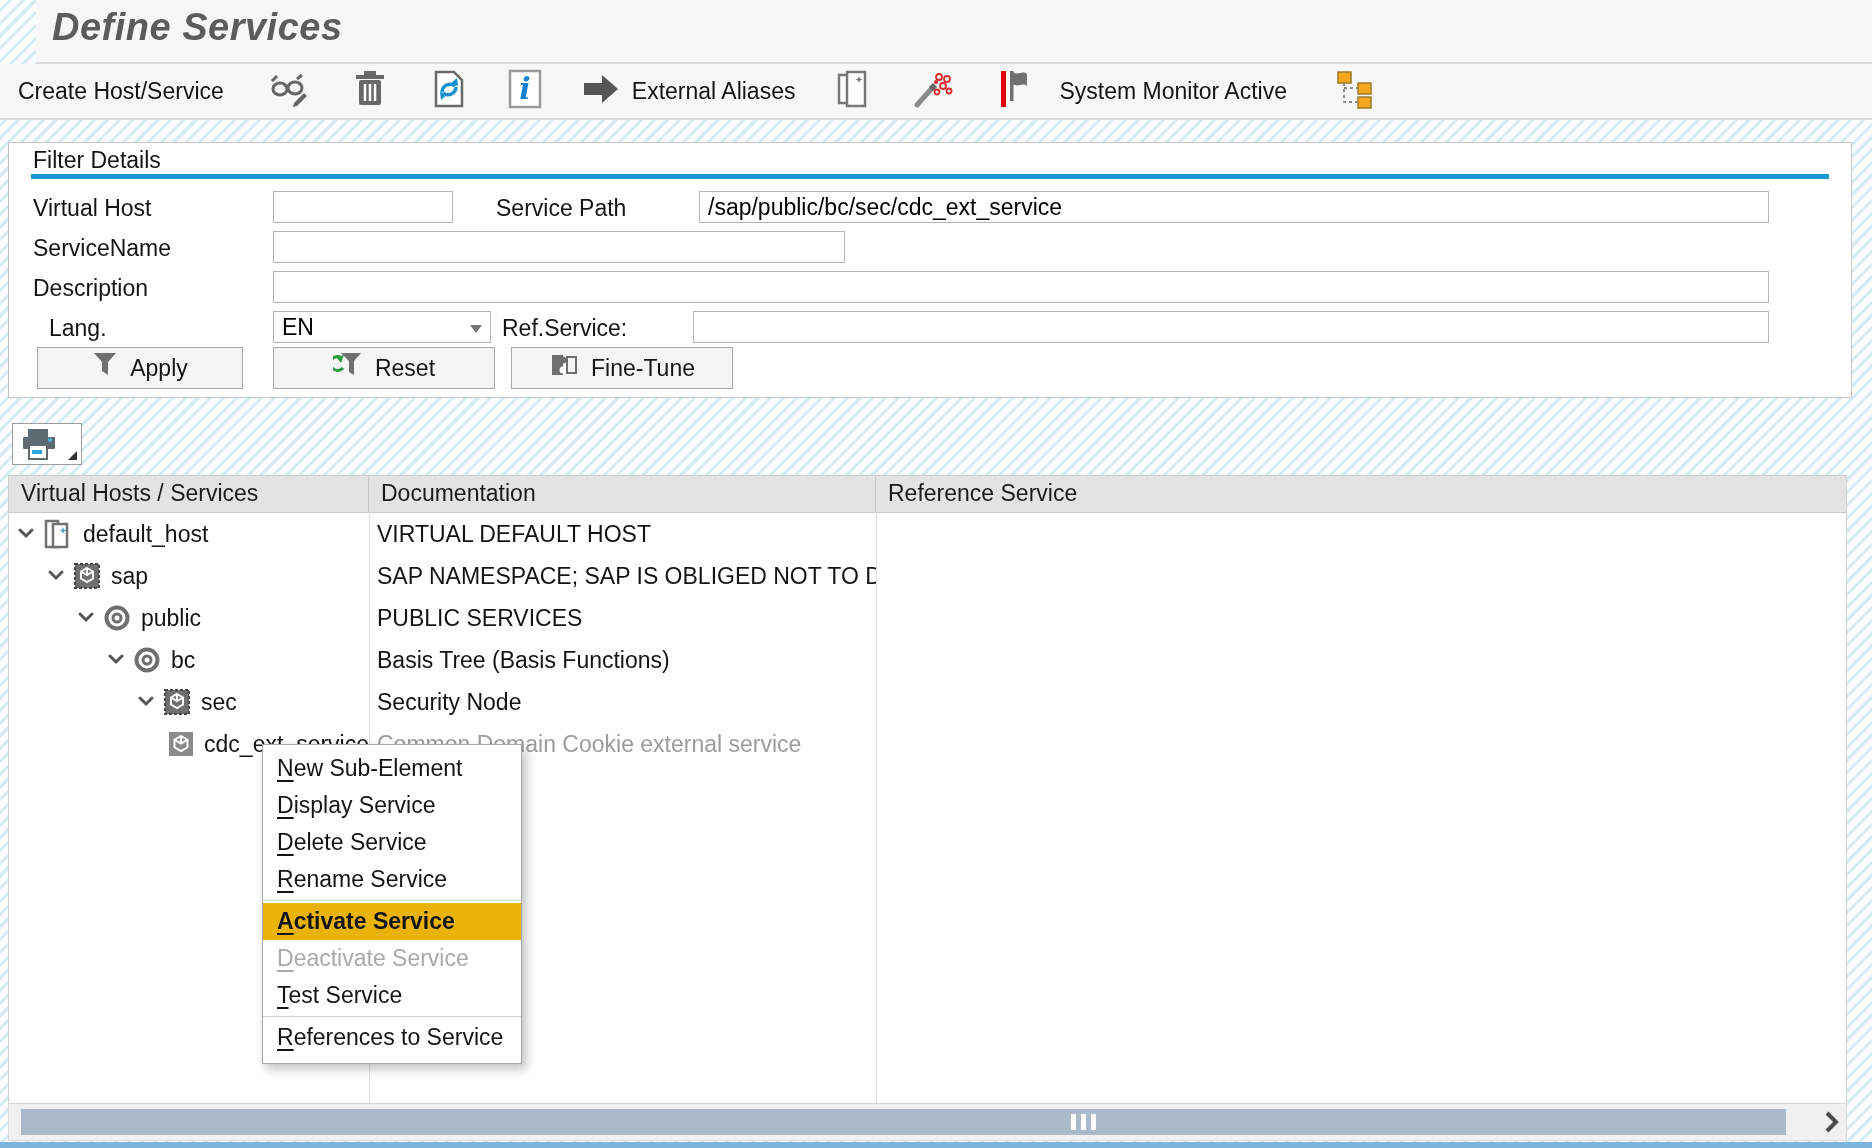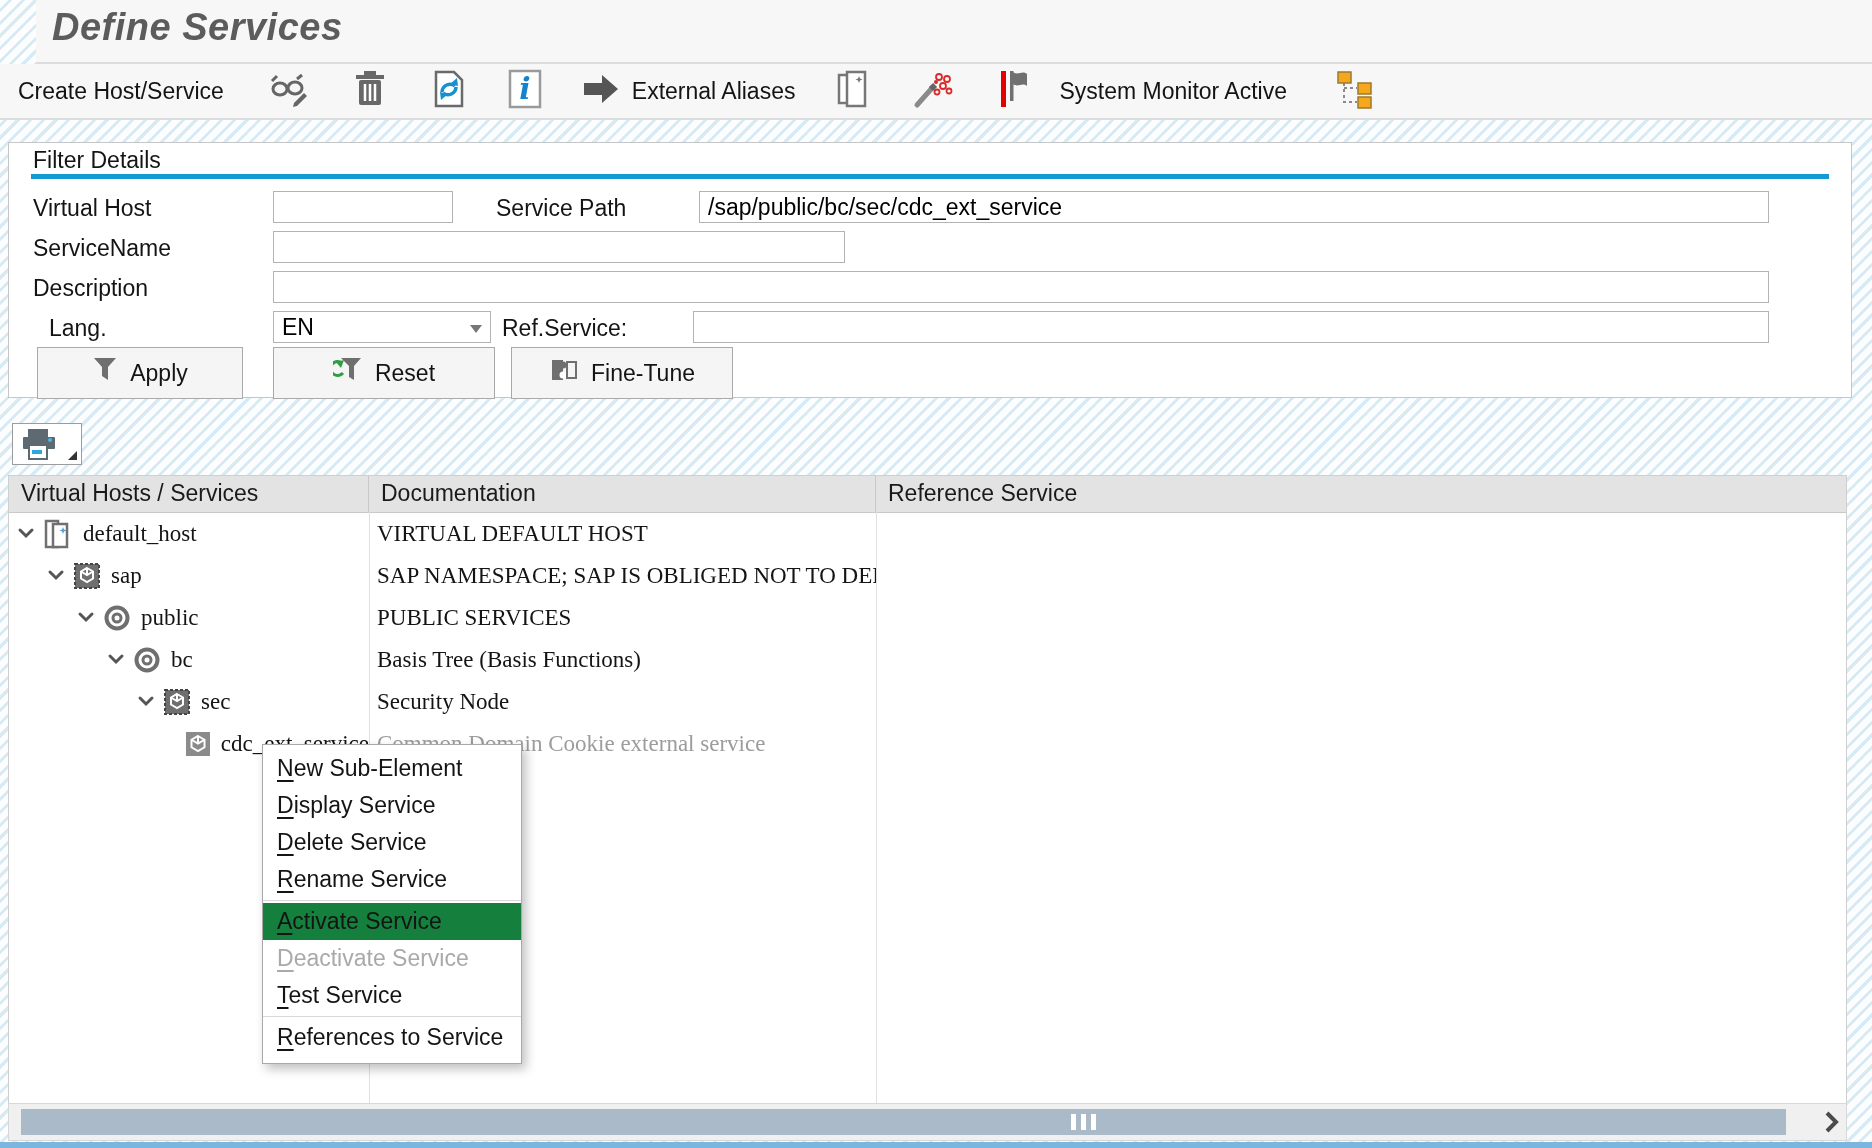--- a/index.html
+++ b/index.html
@@ -15,52 +15,52 @@
   .tb-btn{display:flex;align-items:center;cursor:default;}
   .mr44{margin-right:44px}.mr42{margin-right:42px}.mr40{margin-right:40px}.mr46{margin-right:46px}.mr48{margin-right:48px}
   .gap10{gap:10px}.gap8{gap:20px}
   
   .filterbox{position:absolute;left:8px;top:142px;width:1844px;height:256px;background:#fff;border:1px solid #c6c6c6;box-sizing:border-box;}
   .filter-title{position:absolute;left:24px;top:4px;font-size:23px;color:#141414;}
   .accent{position:absolute;left:22px;top:31px;width:1798px;height:5px;background:#1499d3;}
   .f-label{position:absolute;font-size:23px;color:#141414;white-space:nowrap;}
   .f-input{position:absolute;height:32px;box-sizing:border-box;border:1px solid #b3b3b3;font-size:23px;padding:0 8px;font-family:inherit;background:#fff;color:#000;}
   .f-select{position:absolute;height:32px;box-sizing:border-box;border:1px solid #b3b3b3;font-size:23px;padding:0 6px 0 8px;background:#fff;display:flex;align-items:center;justify-content:space-between;}
-  .fbtn{position:absolute;height:52px;display:flex;align-items:center;justify-content:center;gap:12px;background:#f5f5f5;border:1px solid #a9a9a9;font-size:23px;color:#141414;box-sizing:border-box;cursor:default;}
+  .fbtn{position:absolute;height:42px;display:flex;align-items:center;justify-content:center;gap:12px;background:#f5f5f5;border:1px solid #a9a9a9;font-size:23px;color:#141414;box-sizing:border-box;cursor:default;}
   
   .printbtn{position:absolute;left:12px;top:423px;width:70px;height:42px;background:#fff;border:1px solid #9c9c9c;box-sizing:border-box;}
   .corner{position:absolute;right:4px;bottom:4px;width:0;height:0;border-bottom:9px solid #333;border-left:9px solid transparent;}
   
   .tabletop{position:absolute;left:8px;top:475px;width:1839px;height:628px;background:#fff;border:1px solid #cfcfcf;border-bottom:none;box-sizing:border-box;}
   .thead{display:flex;height:36px;background:#e3e3e3;border-bottom:1px solid #c9c9c9;font-size:23px;color:#1a1a1a;}
   .th{line-height:35px;padding-left:12px;box-sizing:border-box;white-space:nowrap;overflow:hidden;}
   .th1{width:360px;border-right:1px solid #c9c9c9;}
   .th2{width:507px;border-right:1px solid #c9c9c9;}
   .th3{flex:1;}
   .vline{position:absolute;top:36px;width:1px;height:592px;background:#e0e0e0;}
-  .trow{display:flex;height:42px;align-items:center;font-size:23px;color:#141414;font-family:Liberation Serif, serif;}
+  .trow{display:flex;height:42px;align-items:center;font-size:23px;color:#141414;}
   .tc1{width:360px;display:flex;align-items:center;padding-left:8px;box-sizing:border-box;overflow:hidden;white-space:nowrap;}
   .tc2{width:507px;padding-left:8px;box-sizing:border-box;white-space:nowrap;overflow:hidden;}
   .tc3{flex:1;}
   .ind{display:inline-block;height:1px;}
   .chev{width:26px;display:flex;justify-content:flex-start;flex:none;}
   .ticon{margin-right:10px;flex:none;display:flex;}
   .doc-inactive{color:#9c9c9c;}
   
   .hscroll{position:absolute;left:8px;top:1103px;width:1839px;height:38px;background:#f0f0f0;border:1px solid #d8d8d8;box-sizing:border-box;}
   .hthumb{position:absolute;left:12px;top:5px;width:1765px;height:26px;background:#abbac8;}
   .hgrip{position:absolute;left:1062px;top:10px;display:flex;gap:5px;}
   .hgrip span{width:5px;height:16px;background:#fff;display:block;}
   .harrow{position:absolute;right:6px;top:7px;}
   
   .bluestrip{position:absolute;left:0;top:1142px;width:1872px;height:6px;background:#7cb5dd;z-index:4;}
   
   .menu{position:absolute;left:262px;top:744px;width:260px;height:320px;background:#fff;border:1px solid #a8a8a8;box-shadow:4px 5px 10px rgba(0,0,0,.25);z-index:10;padding-top:5px;box-sizing:border-box;overflow:hidden;}
   .mi{height:37px;line-height:37px;padding-left:14px;font-size:23px;color:#141414;white-space:nowrap;cursor:default;}
-  .mi.hl{background:#15803d;}
+  .mi.hl{background:#eab308;font-weight:bold;}
   .mi.dis{color:#a9a9a9;}
   .msep{height:1px;background:#d8d8d8;margin:2px 0;}
   .mn{text-decoration:underline;text-underline-offset:4px;}
 </style>
 </head>
 <body>
 
 <div id="screen">
 
   <div class="titlebar">

